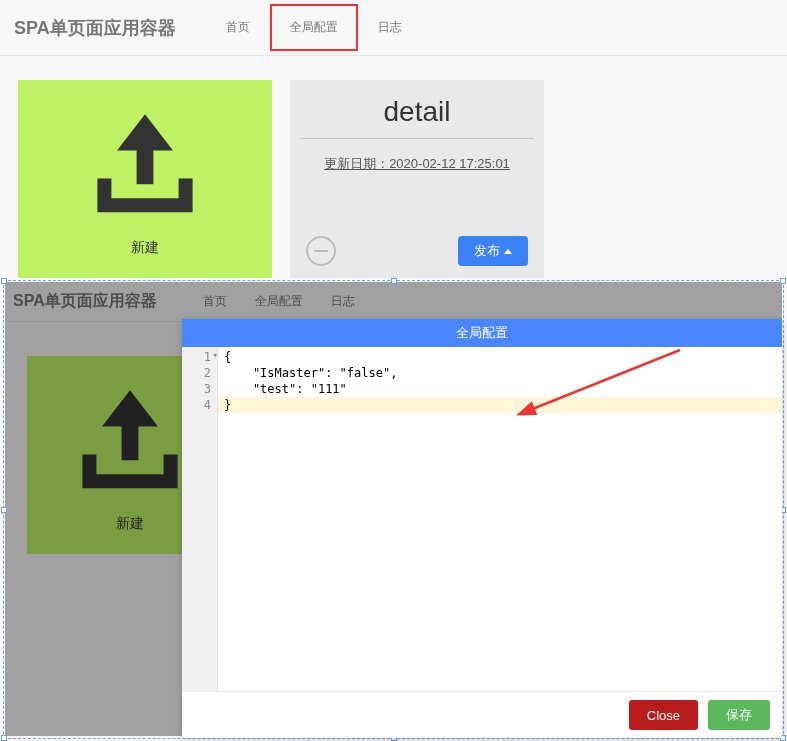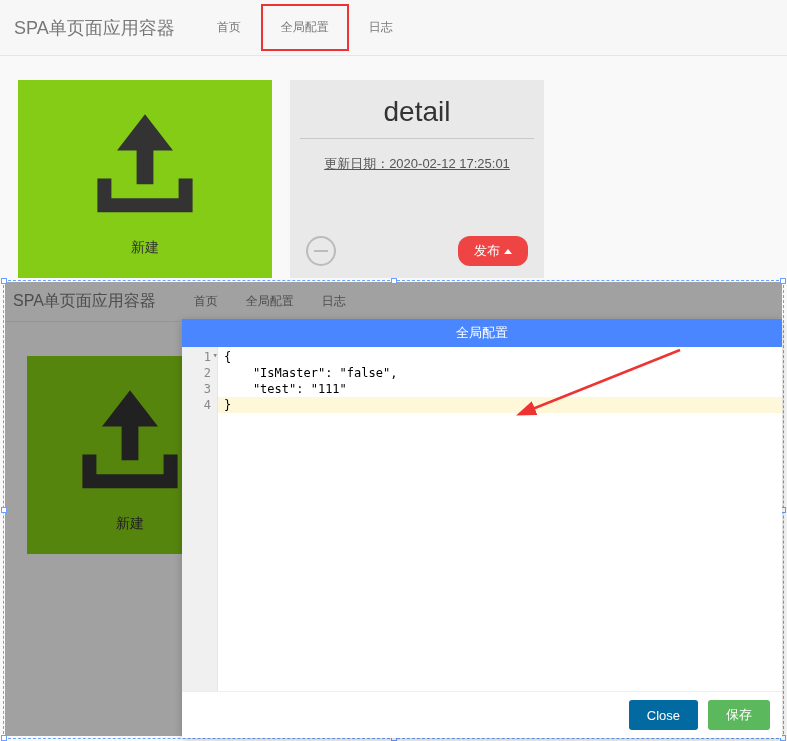--- a/index.html
+++ b/index.html
@@ -16,21 +16,22 @@
       height: 56px;
       background: #f7f7f7;
       border-bottom: 1px solid #e5e5e5;
       display: flex;
       align-items: center;
       padding-left: 14px;
     }
     .app-title {
       font-size: 18px;
       color: #777;
-      margin-right: 24px;
+      margin-right: 32px;
+      font-weight: bold;
     }
     .tabs { display: flex; height: 100%; align-items: stretch; }
     .tab {
       padding: 0 18px;
       display: flex;
       align-items: center;
       font-size: 12px;
       color: #777;
       cursor: pointer;
       position: relative;
@@ -38,21 +39,21 @@
     .tab.highlight-red { border: 2px solid #e33; margin:4px 2px; }
     
     .cards {
       padding: 24px 18px;
       display: flex;
       gap: 18px;
     }
     .card {
       width: 254px;
       height: 198px;
-      background: #84cc16;
+      background: #bef264;
       position: relative;
     }
     .card-new {
       display: flex;
       flex-direction: column;
       align-items: center;
       justify-content: center;
       gap: 8px;
     }
     .upload-svg { width: 140px; height: 130px; color:#333; }
@@ -80,22 +81,22 @@
       justify-content:space-between;
       padding:12px 16px;
     }
     .minus-circle {
       width:30px; height:30px; border:2px solid #bbb; border-radius:50%;
       display:flex; align-items:center; justify-content:center; color:#bbb;
       cursor:pointer;
     }
     .minus-circle::before { content:""; width:14px; height:2px; background:#bbb; }
     .publish-btn {
-      background:#ef4444; color:#fff; border:none; padding:6px 16px;
-      font-size:13px; border-radius:12px; cursor:pointer; display:flex; align-items:center; gap:4px;
+      background:#3b82f6; color:#fff; border:none; padding:6px 16px;
+      font-size:13px; border-radius:4px; cursor:pointer; display:flex; align-items:center; gap:4px;
     }
     .caret-up { width:0;height:0;border-left:4px solid transparent;border-right:4px solid transparent;border-bottom:5px solid #fff; }
     
     .bg-layer {
       position:absolute; left:5px; top:282px; width:777px; height:454px;
       background:#f7f7f7; overflow:hidden;
     }
     .dim-overlay { position:absolute; left:0; top:0; right:0; bottom:0; background:rgba(0,0,0,0.35); pointer-events:none; }
     .bg-layer .header { height:40px; }
     .bg-layer .app-title { font-size:16px; margin-left:-6px;}
@@ -125,21 +126,21 @@
     .gutter .ln { height:16px; line-height:16px; }
     .gutter .fold { position:absolute; right:-1px; top:3px; font-size:9px; color:#888;}
     .code { flex:1; padding:2px 6px 0 6px; position:relative; }
     .code .line { height:16px; line-height:16px; white-space:pre; }
     .line.hl { background:#fff8d8; margin:0 -6px; padding:0 6px;}
     .modal-footer {
       border-top:1px solid #eee; padding:8px 12px;
       display:flex; justify-content:flex-end; gap:10px;
     }
     .btn { border:none; padding:6px 18px; font-size:13px; border-radius:3px; cursor:pointer; color:#fff; }
-    .btn-close{background:#0369a1;margin-left:22px;} .btn-save{background:#5cb85c;}
+    .btn-close{background:#b91c1c;margin-left:22px;} .btn-save{background:#5cb85c;}
     
     .arrow-annot { position:absolute; pointer-events:none; }
     
     .sel-frame{position:absolute;border:1px dashed #6aa0ff;pointer-events:none;}
     .sel-frame .h{position:absolute;width:6px;height:6px;background:#fff;border:1px solid #6aa0ff;}
   </style>
 </head>
 <body>
 
 <div class="header">

